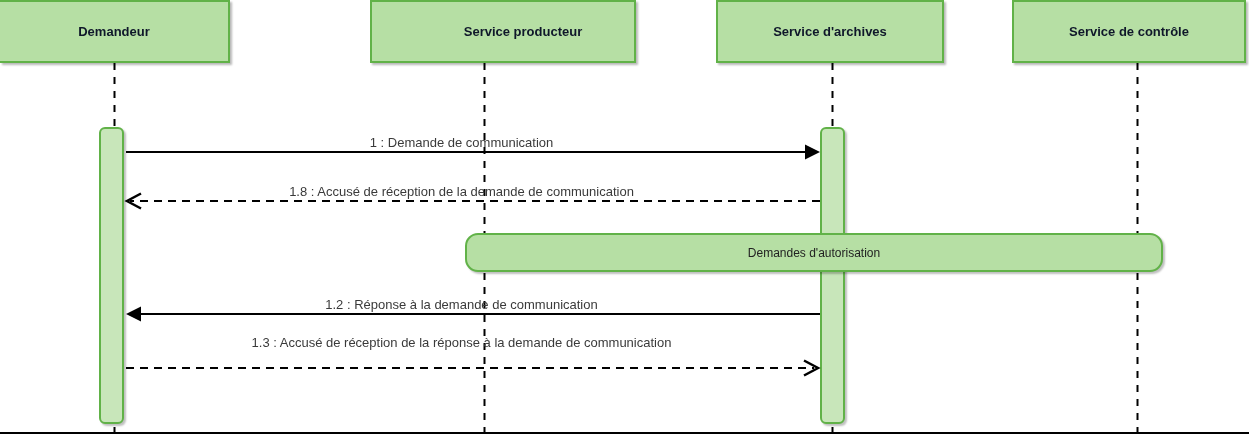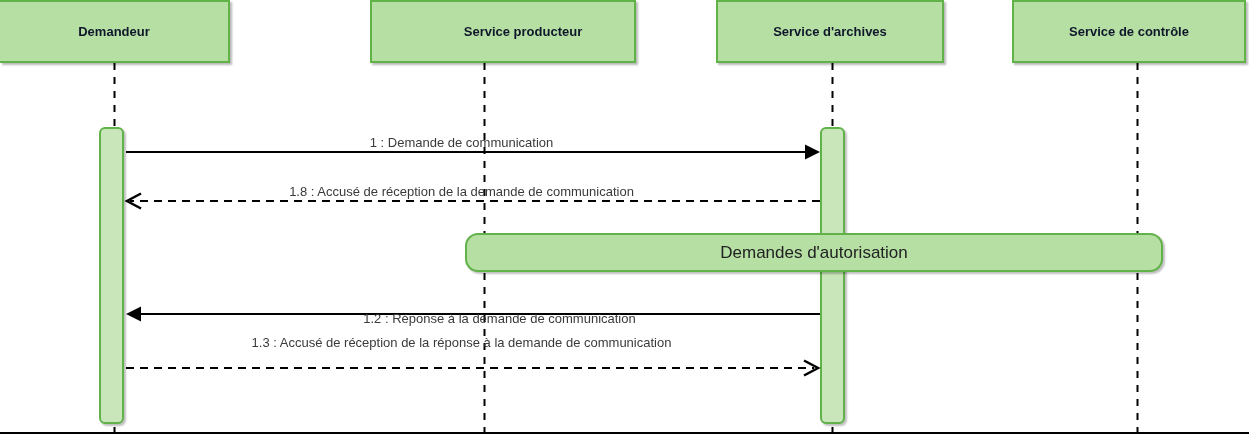--- a/index.html
+++ b/index.html
@@ -34,30 +34,30 @@
   }
   #activation-demandeur{left:99px; top:127px; height:297px;}
   #activation-archives{left:820px; top:127px; height:297px;}
   
   .fragment{
     position:absolute; left:465px; top:233px; width:698px; height:39px;
     box-sizing:border-box; background:var(--actor-fill);
     border:2px solid var(--actor-border); border-radius:13px;
     box-shadow:2px 2px 2px rgba(0,0,0,0.25);
     display:flex; align-items:center; justify-content:center;
-    font-size:17px; color:#222; z-index:3;
+    font-size:12px; color:#222; z-index:3;
   }
   
   .msg-label{
     position:absolute; left:126px; width:671px; text-align:center;
     font-size:13px; color:var(--label-color); z-index:5; line-height:14px;
   }
   #msg-label-0{top:136px;}
   #msg-label-1{top:185px;}
-  #msg-label-2{top:312px;padding-left:38px;}
+  #msg-label-2{top:298px;}
   #msg-label-3{top:336px;}
   
   .bottom-line{
     position:absolute; left:0; top:432px; width:1249px; height:0;
     border-top:2px solid #000; z-index:0;
   }
 </style>
 </head>
 <body>
 

